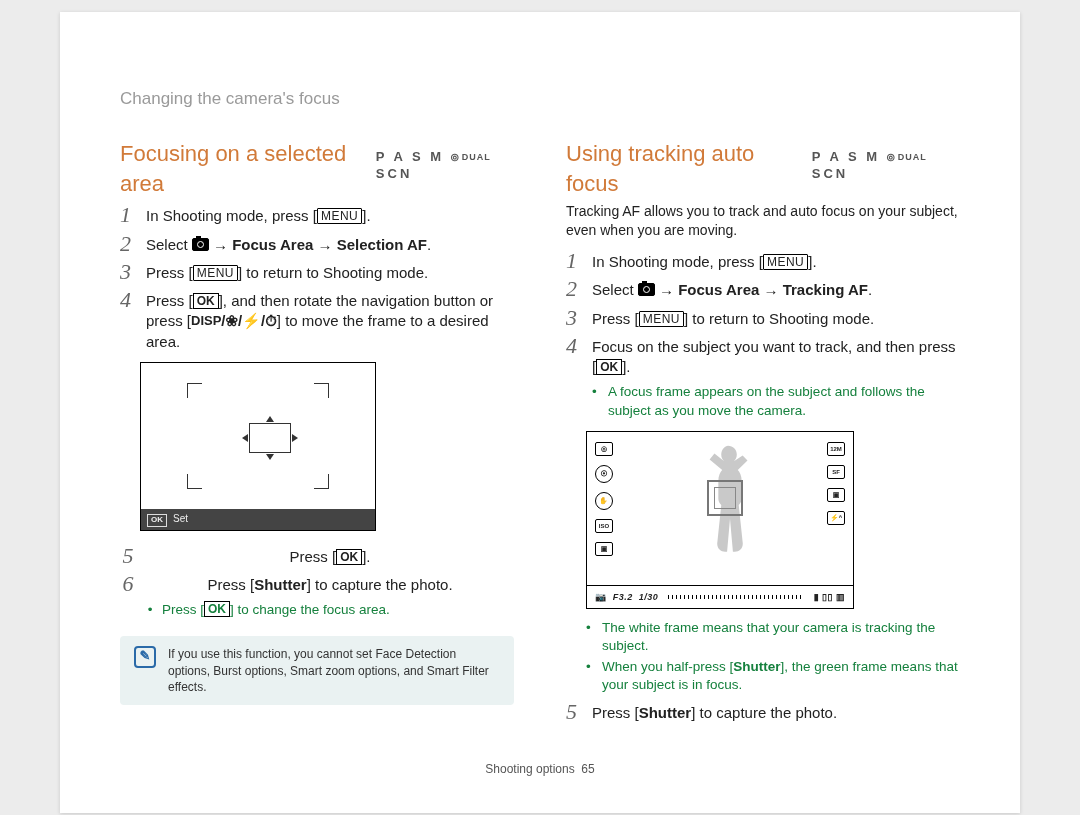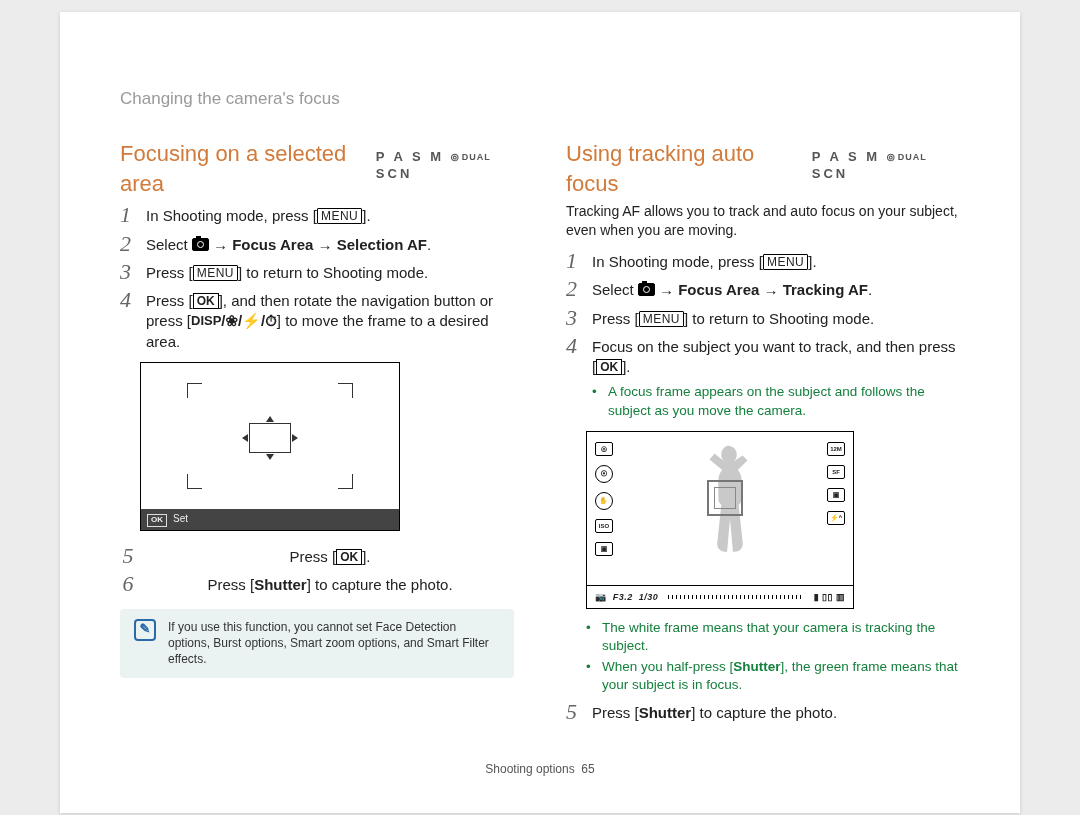--- a/index.html
+++ b/index.html
@@ -26,21 +26,21 @@
   .cam-icon::after{content:"";position:absolute;top:2px;left:4.5px;width:5px;height:5px;border:1px solid #fff;border-radius:50%;}
   .glyph{font-weight:700;}
   .sub-bullets{list-style:none;margin:6px 0 0 0;padding:0;}
   .sub-bullets>li{display:flex;gap:8px;font-size:13.5px;color:#15803d;margin:3px 0;}
   .sub-bullets>li::before{content:"•";min-width:8px;}
   .note-box{display:flex;gap:12px;background:#eaf2f2;border-radius:4px;padding:10px 14px;margin:14px 0 0 0;}
   .note-icon{width:18px;height:18px;border:2px solid #2a6aa8;border-radius:4px;color:#2a6aa8;font-weight:700;font-size:13px;text-align:center;line-height:16px;flex:0 0 auto;}
   .note-text{font-size:12px;color:#333;}
   .footer{text-align:center;font-size:12px;color:#555;margin-top:32px;}
   
-  .illus1{margin:10px 0 14px 20px;width:260px;border:1px solid #000;box-sizing:border-box;position:relative;padding:0;}
+  .illus1{margin:10px 0 14px 20px;width:236px;border:1px solid #000;box-sizing:border-box;position:relative;padding:0;}
   .illus1 .screen{height:146px;position:relative;}
   .illus1 .ok-bar{background:#444;color:#eee;font-size:10px;padding:3px 6px;}
   .illus1 .ok-bar .okmini{display:inline-block;border:1px solid #ddd;padding:0 3px;font-size:8px;font-weight:700;margin-right:6px;}
   .corner{position:absolute;width:14px;height:14px;border:1.4px solid #333;}
   .tl{top:20px;left:46px;border-right:none;border-bottom:none;}
   .tr{top:20px;right:46px;border-left:none;border-bottom:none;}
   .bl{bottom:20px;left:46px;border-right:none;border-top:none;}
   .br{bottom:20px;right:46px;border-left:none;border-top:none;}
   .af-box{position:absolute;top:60px;left:108px;width:40px;height:28px;border:1.4px solid #333;}
   .tri{position:absolute;width:0;height:0;}
@@ -121,20 +121,25 @@
 
       <ol class="steps" style="counter-reset:step 4;text-align:center;">
         <li>
             <div class="body">
           <span>Press [</span><span class="ok-box">OK</span><span>].</span>
         </div>
           </li>
         <li>
             <div class="body">
           <span>Press [</span><span class="btn-label">Shutter</span><span>] to capture the photo.</span>
+          <ul class="sub-bullets">
+            <li>
+                  <span><span>Press [</span><span class="ok-box">OK</span><span>] to change the focus area.</span></span>
+                </li>
+          </ul>
         </div>
           </li>
       </ol>
 
       <div class="note-box">
         <div class="note-icon">✎</div>
         <div class="note-text">If you use this function, you cannot set Face Detection options, Burst options, Smart zoom options, and Smart Filter effects.</div>
       </div>
     </div>
 

